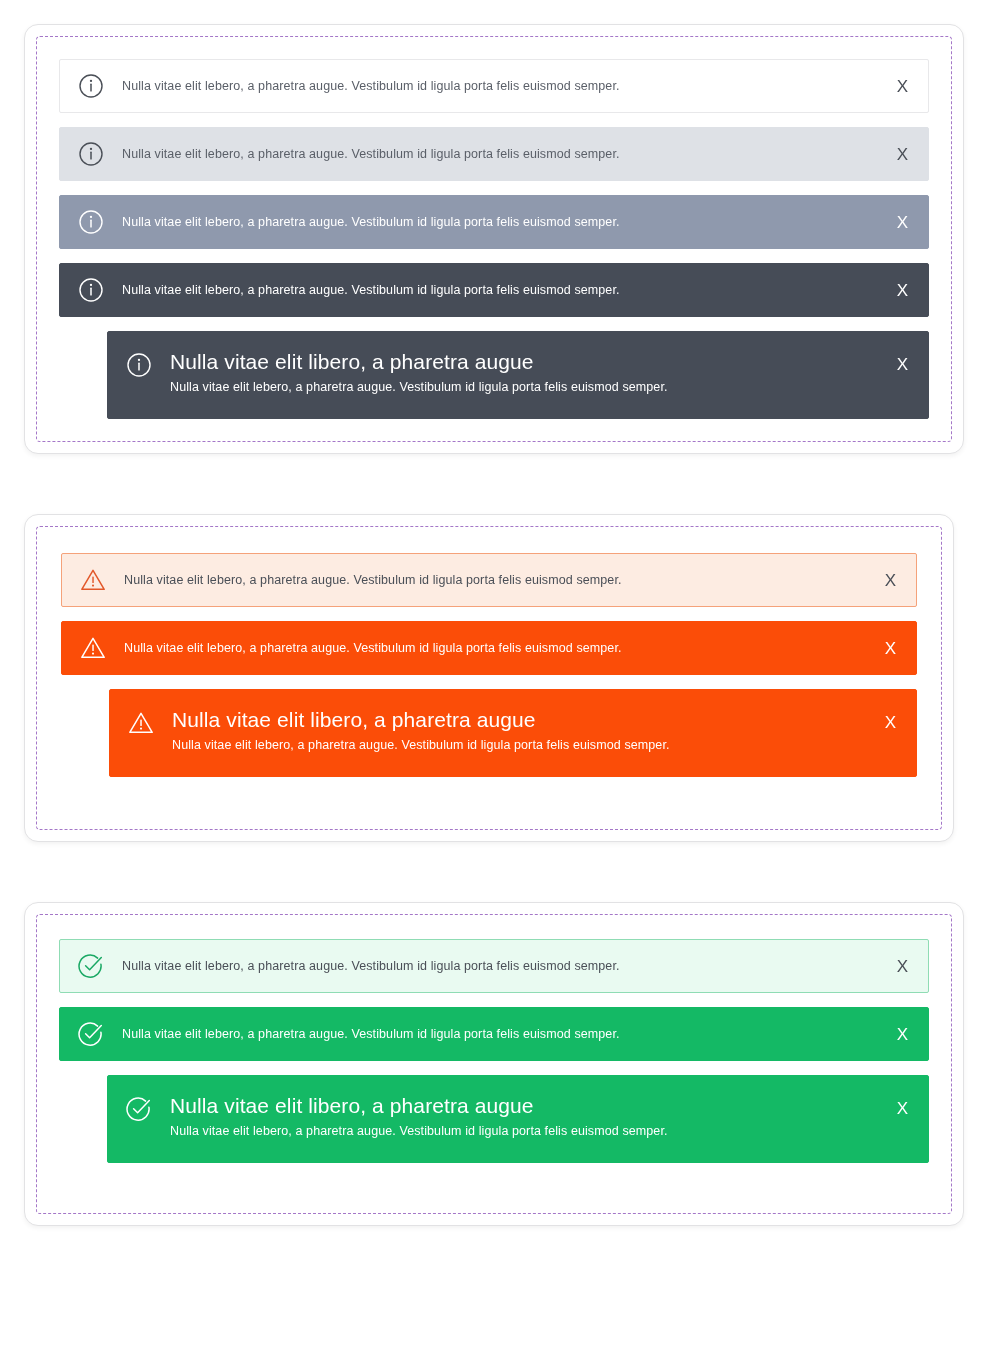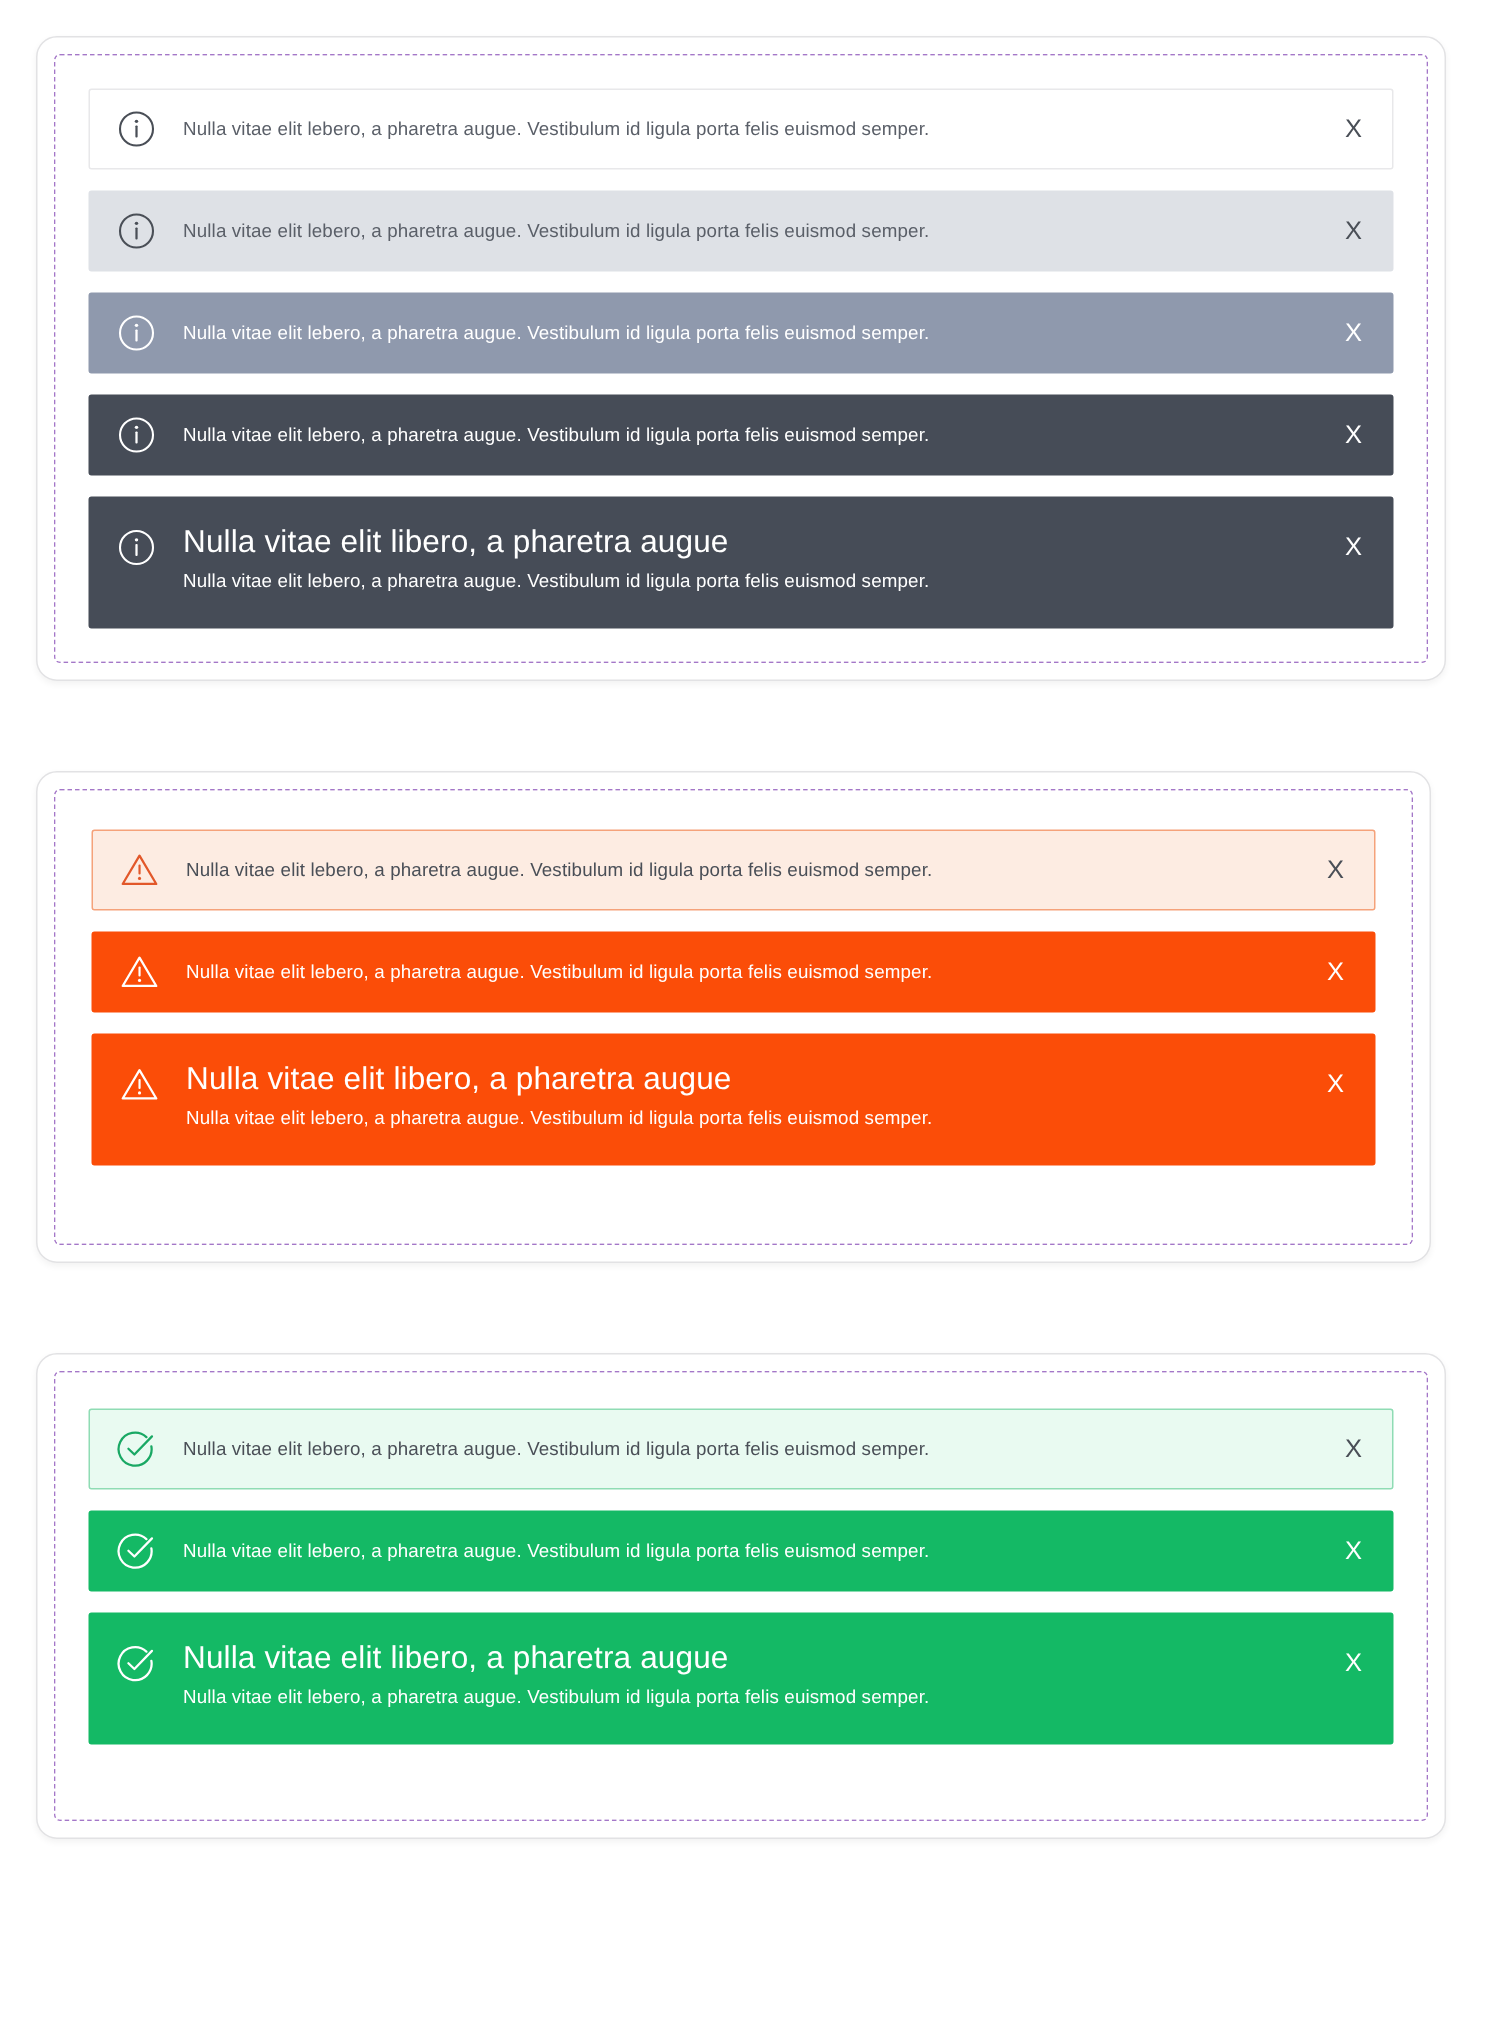--- a/index.html
+++ b/index.html
@@ -47,21 +47,21 @@
   .alert {
     position: relative;
     display: flex;
     align-items: center;
     min-height: 54px;
     padding: 10px 46px 10px 18px;
     margin-bottom: 14px;
     border: 1px solid transparent;
     border-radius: 2px;
   }
-  .alert:last-child { margin-bottom: 0; }
+  .alert:last-child { margin-bottom: 0; margin-left: 48px; }
 
   .alert-icon {
     flex: 0 0 auto;
     width: 26px;
     height: 26px;
     margin-right: 18px;
     display: flex;
     align-items: center;
     justify-content: center;
   }

